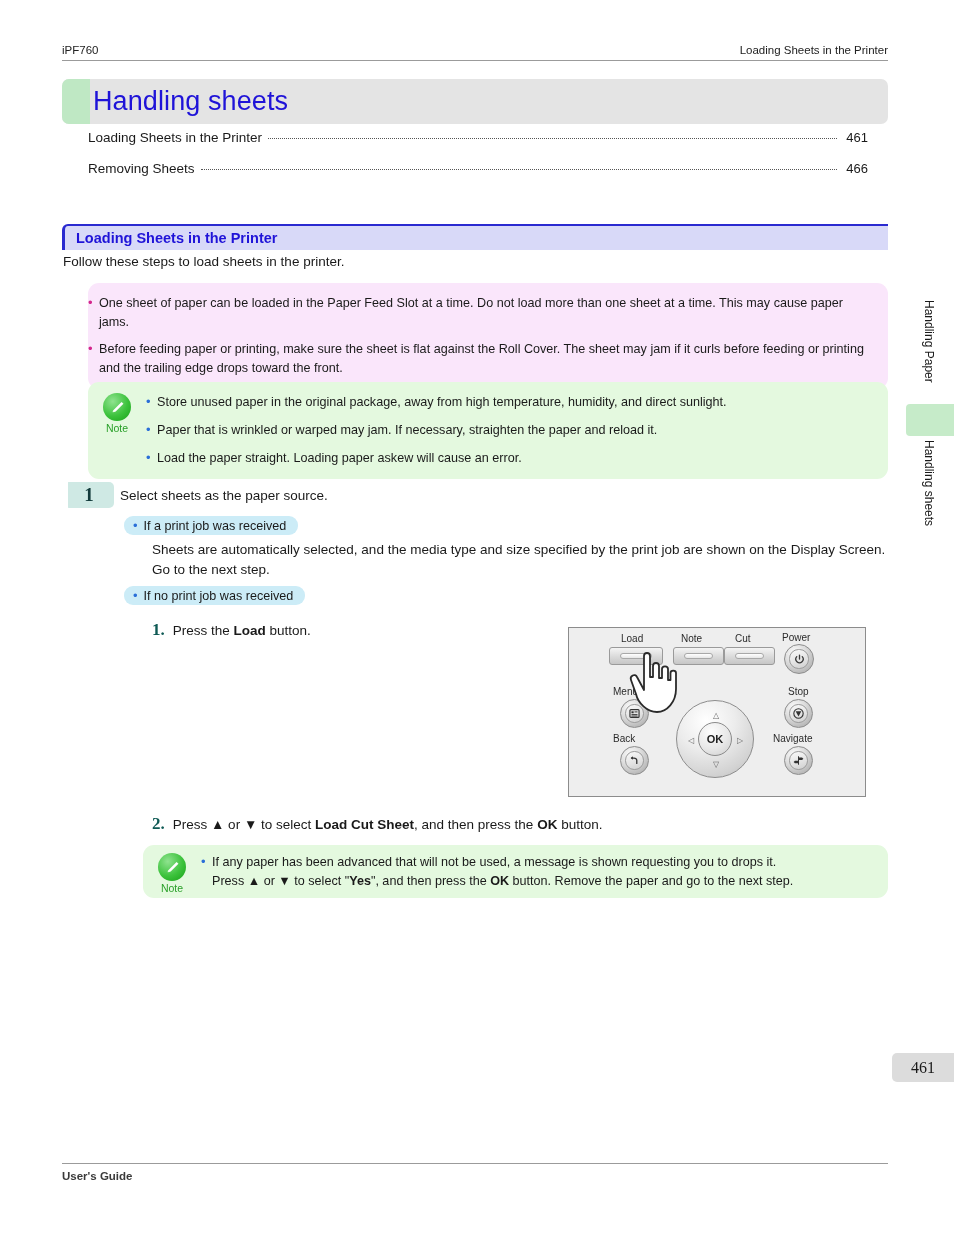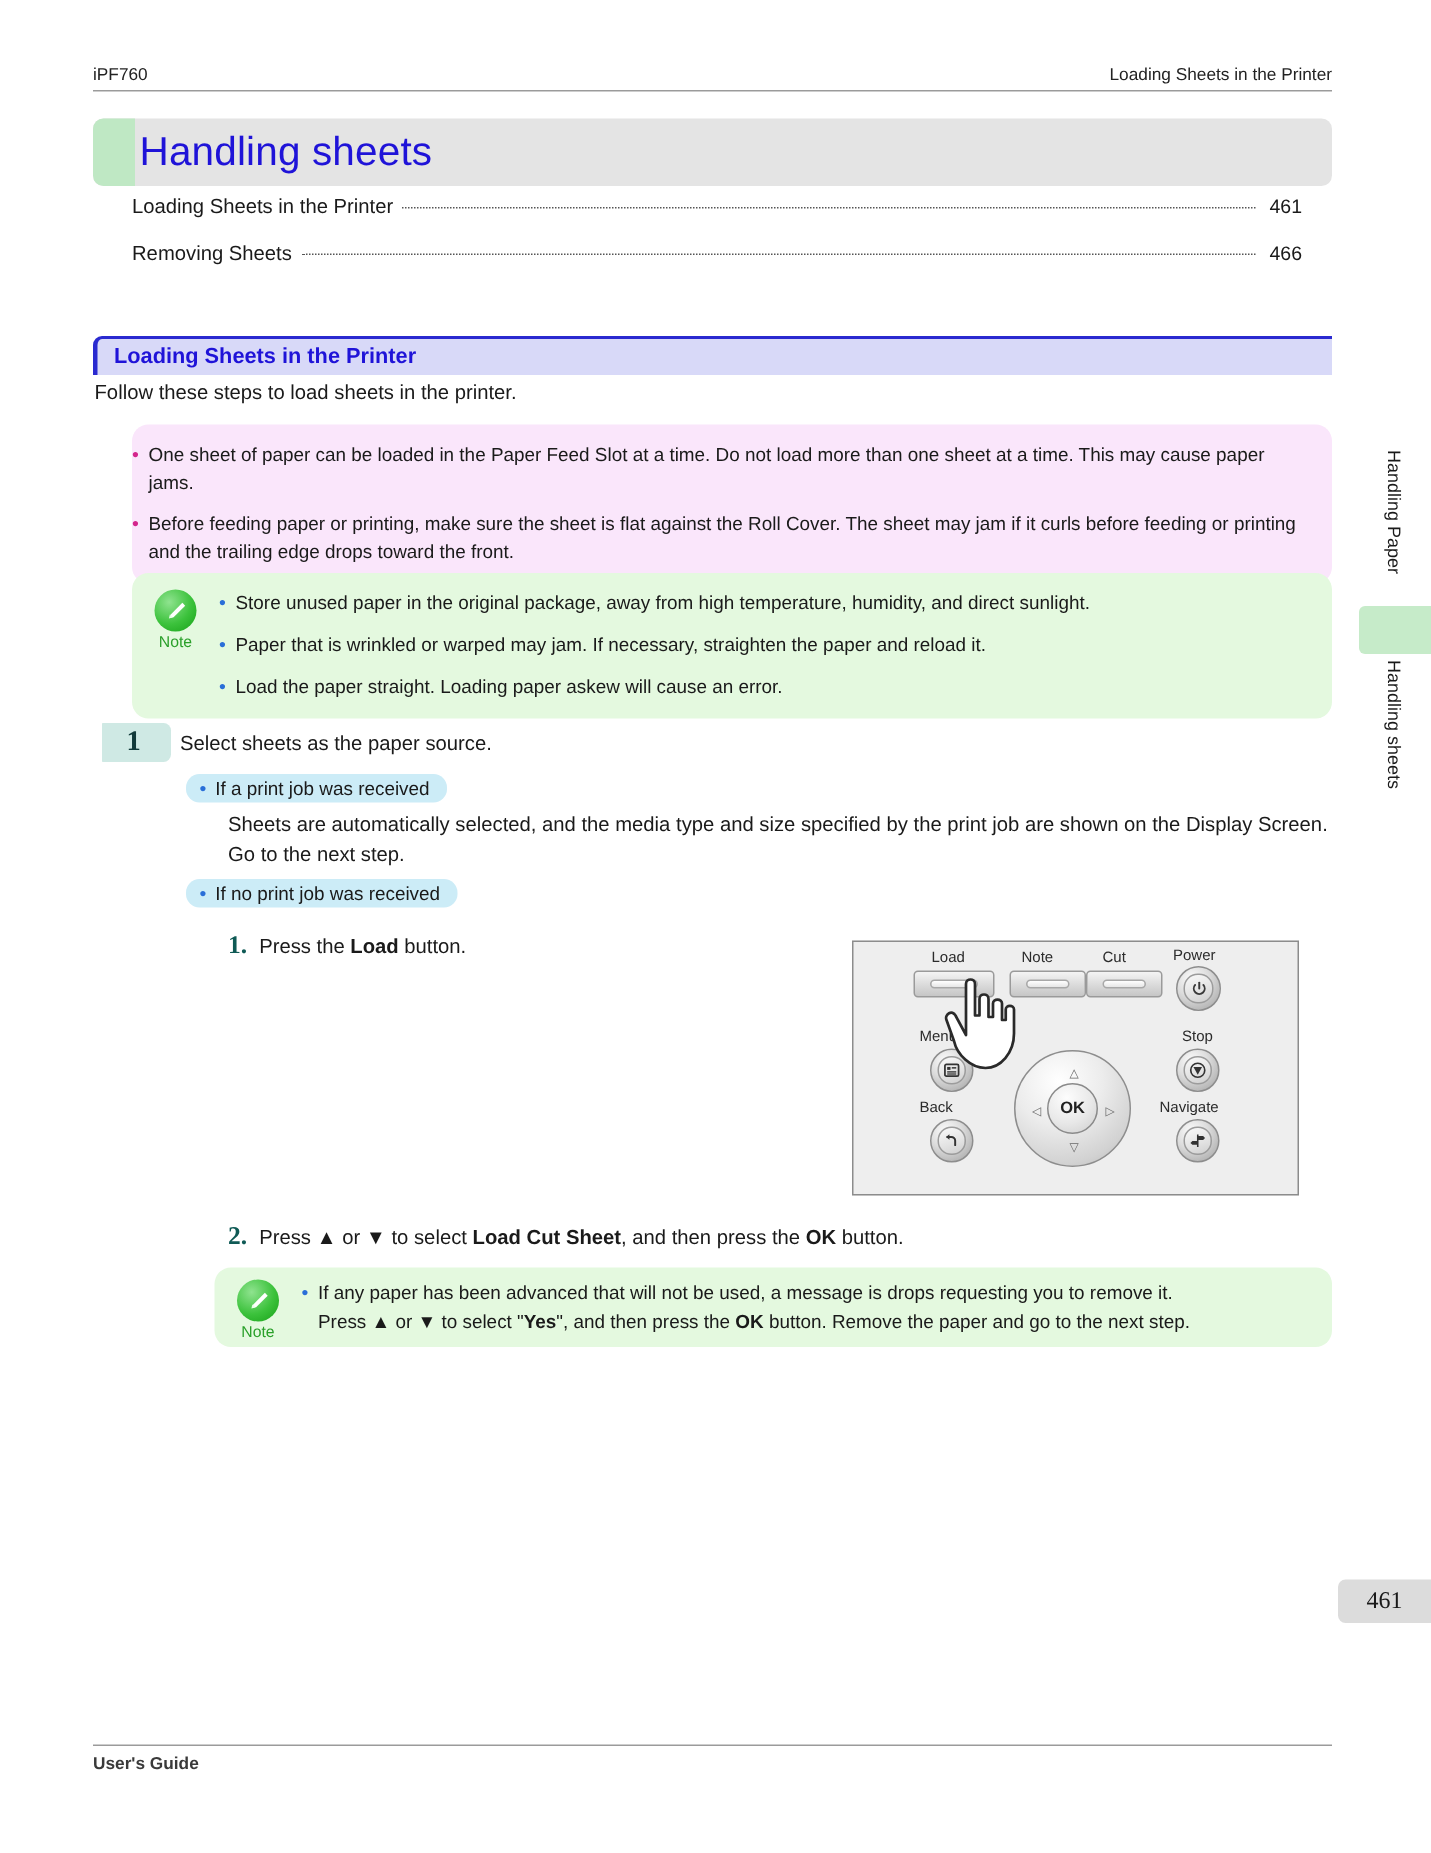--- a/index.html
+++ b/index.html
@@ -480,21 +480,21 @@
         <path d="M14.8 3.4l2.2 2.2-9.1 9.1-3.0.8.8-3.0z" fill="#ffffff"></path>
         <path d="M5.0 12.6l2.2 2.2-3.0.8z" fill="#e8ffe8"></path>
       </svg>
     </div>
     <div class="callout-icon-label">Note</div>
   </div>
   <div class="callout-body">
     <div class="callout-item">
       <span class="bullet">•</span>
       <span class="callout-item-text">
-        <span>If any paper has been advanced that will not be used, a message is drops requesting you to remove it.</span><br>
+        <span>If any paper has been advanced that will not be used, a message is shown requesting you to drops it.</span><br>
         <span>Press ▲ or ▼ to select "</span><b>Yes</b><span>", and then press the </span><b>OK</b><span> button. Remove the paper and go to the next step.</span>
       </span>
     </div>
   </div>
 </div>
 
 <div class="side-tab" id="tab-paper">Handling Paper</div>
 <div class="side-marker"></div>
 <div class="side-tab" id="tab-sheets">Handling sheets</div>
 

